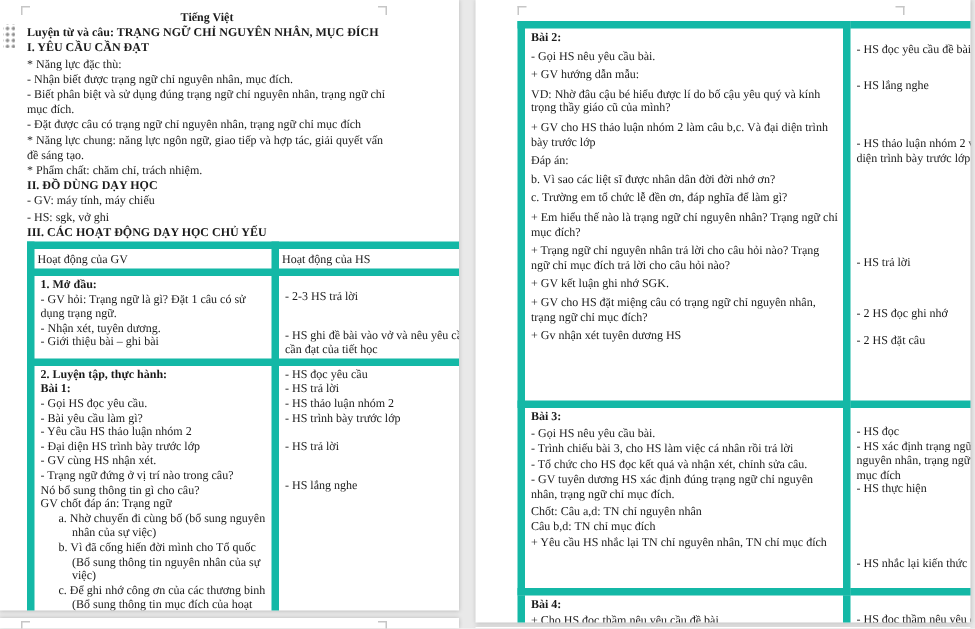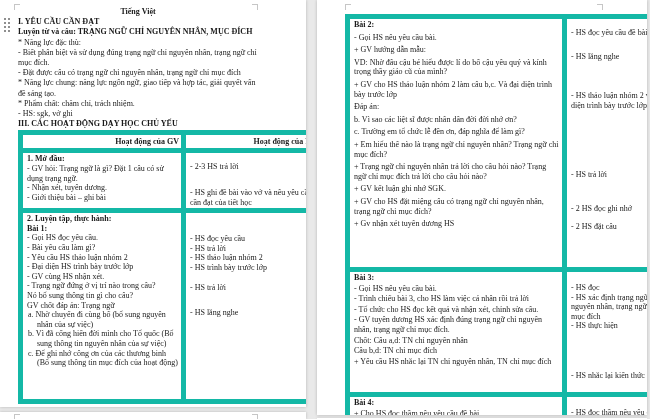--- a/index.html
+++ b/index.html
@@ -25,56 +25,59 @@
 
   .content{padding:7px 8px 0 18px;}
   p{margin:0;font-size:8px;line-height:9.6px;}
   .intro p{width:240px;line-height:10.2px;}
   .b{font-weight:bold;}
   .i{}
   .c{text-align:center;}
 
   table{border-collapse:collapse;table-layout:fixed;}
   td,th{border:5px solid #14b8a6;vertical-align:top;padding:1px 3px 1px 4px;overflow:hidden;}
-  th{font-size:8px;font-weight:bold;text-align:right;padding:2px;}
+  th{font-size:8px;font-weight:normal;text-align:left;padding:2px;}
   .t-left{width:282px;margin-top:1px;}
   .t-left .col-gv{width:154px;}
   .t-left .col-hs{width:128px;}
   .t-right{width:300px;margin:14px 0 0 28px;}
   .t-right .col-gv{width:205px;}
   .t-right .col-hs{width:95px;}
   .t-right td p{margin-bottom:3px;}
   .t-right td.tight p{margin-bottom:1px;}
   .t-right td.hs-cell p{margin-bottom:0;}
 
-  .ans{margin-left:1px;padding-left:9px;text-indent:-9px;}
+  .ans{margin-left:12px;padding-left:9px;text-indent:-9px;}
 
   .mt8{margin-top:8px;}  .mt10{margin-top:10px;} .mt14{margin-top:14px;}
-  .mt16{margin-top:16px;}.mt20{margin-top:20px;} .mt24{margin-top:24px;}
+  .mt16{margin-top:16px;}.mt20{} .mt24{margin-top:24px;}
   .mt30{margin-top:30px;}.mt40{margin-top:40px;} .mt60{margin-top:60px;}
 </style>
 </head>
 <body>
 
 <div class="canvas">
 
   <div class="page page-left">
     <div class="mark tl" style="left:14px;top:4px;"></div>
     <div class="mark tr" style="left:252px;top:4px;"></div>
 
     <div class="content">
       <div class="intro">
         <p class="b c">Tiếng Việt</p>
+        <p class="b">Luyện từ và câu: TRẠNG NGỮ CHỈ NGUYÊN NHÂN, MỤC ĐÍCH</p>
         <p class="b">I. YÊU CẦU CẦN ĐẠT</p>
-        <p class="b">Luyện từ và câu: TRẠNG NGỮ CHỈ NGUYÊN NHÂN, MỤC ĐÍCH</p>
         <p>* Năng lực đặc thù:</p>
+        <p>- Nhận biết được trạng ngữ chỉ nguyên nhân, mục đích.</p>
         <p>- Biết phân biệt và sử dụng đúng trạng ngữ chỉ nguyên nhân, trạng ngữ chỉ mục đích.</p>
         <p>- Đặt được câu có trạng ngữ chỉ nguyên nhân, trạng ngữ chỉ mục đích</p>
         <p>* Năng lực chung: năng lực ngôn ngữ, giao tiếp và hợp tác, giải quyết vấn đề sáng tạo.</p>
         <p>* Phẩm chất: chăm chỉ, trách nhiệm.</p>
+        <p class="b">II. ĐỒ DÙNG DẠY HỌC</p>
+        <p>- GV: máy tính, máy chiếu</p>
         <p>- HS: sgk, vở ghi</p>
         <p class="b">III. CÁC HOẠT ĐỘNG DẠY HỌC CHỦ YẾU</p>
       </div>
 
       <table class="t-left">
         <tbody>
             <tr>
           <th class="col-gv">Hoạt động của GV</th>
           <th class="col-hs">Hoạt động của HS</th>
         </tr>

